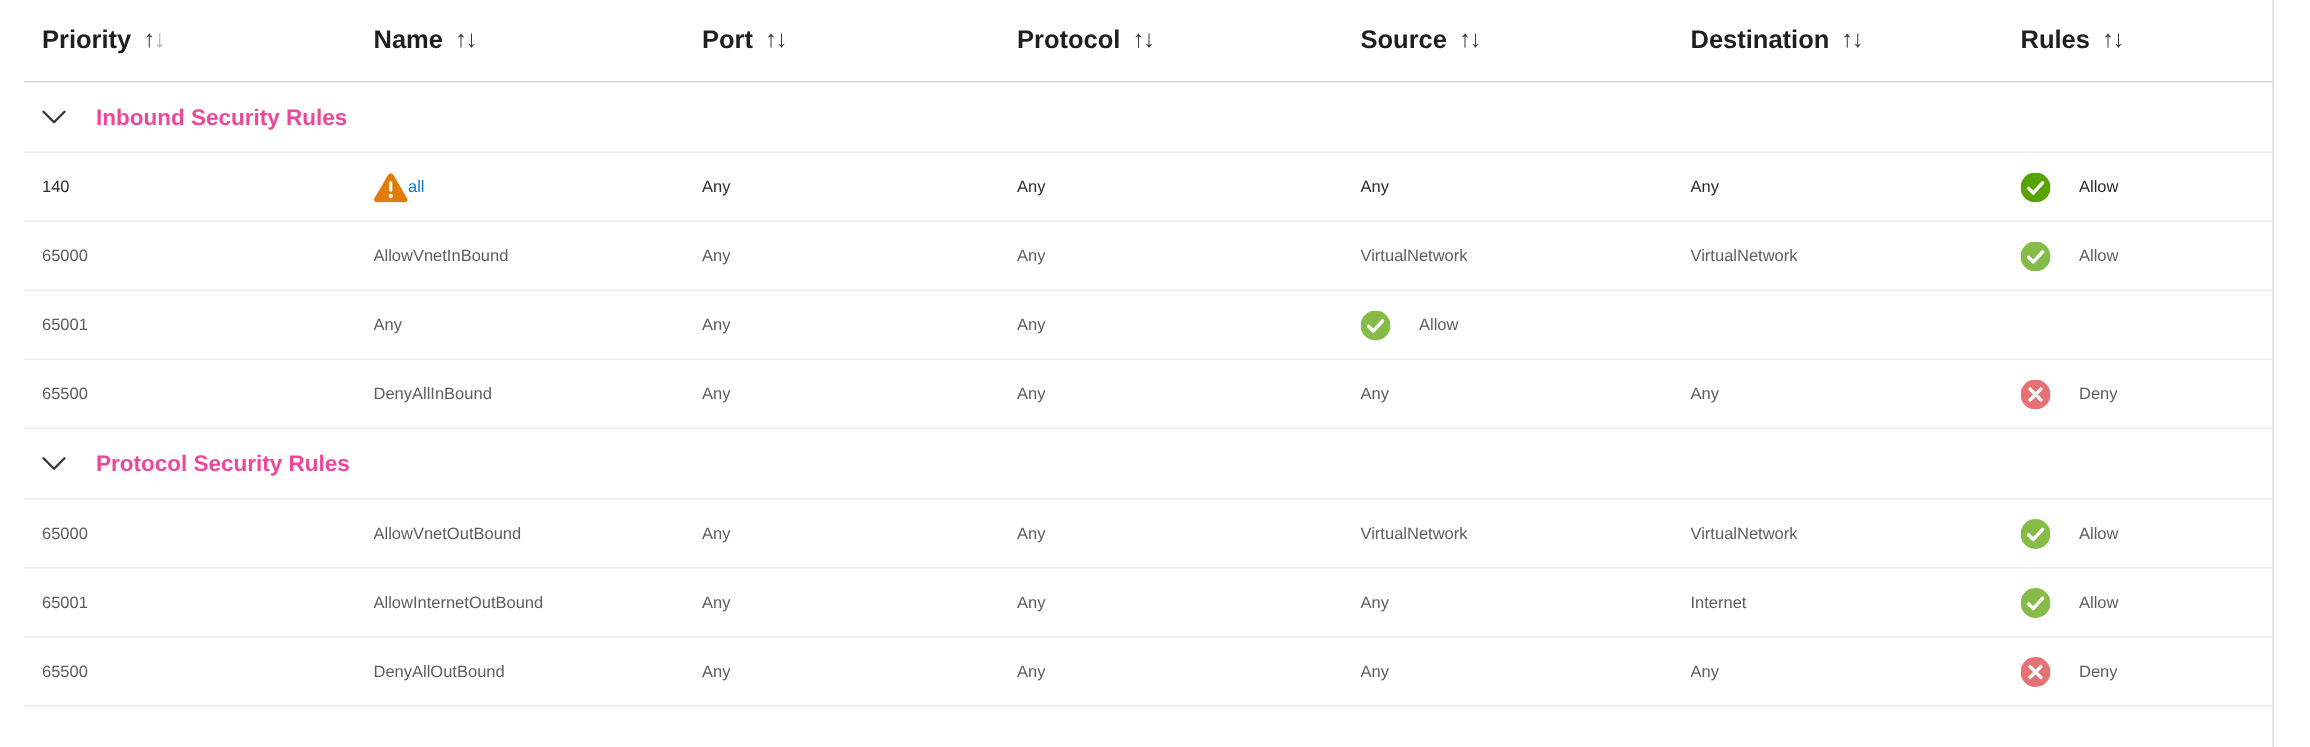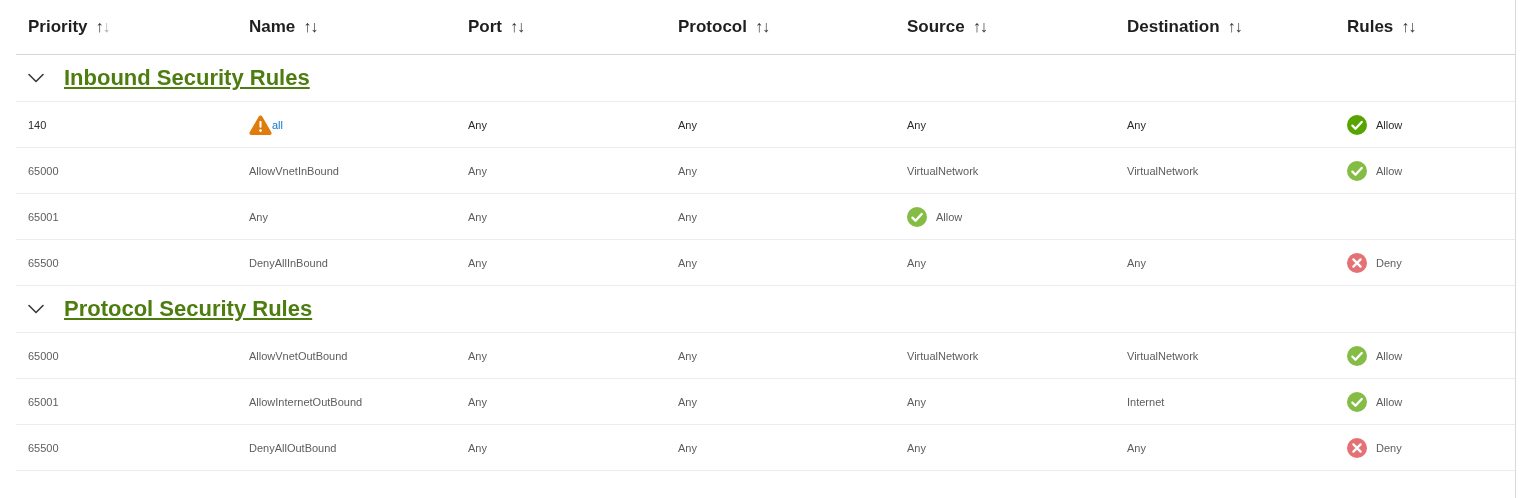--- a/index.html
+++ b/index.html
@@ -13,29 +13,29 @@
   .table{position:relative;width:1516px;height:498px;background:#fff;border-right:1px solid #d9d9d9;}
   .grid-row{display:grid;grid-template-columns:221px 219px 210px 229px 220px 220px 1fr;
             align-items:center;margin-left:16px;padding-left:12px;border-bottom:1px solid var(--divider);}
   .header-row{height:55px;border-bottom:1px solid var(--header-divider);}
   .hcell{display:flex;align-items:center;gap:8px;font-size:17px;font-weight:700;color:var(--header-text);cursor:pointer;}
   .sort{font-size:16px;font-weight:400;color:#3a3938;letter-spacing:-1px;white-space:nowrap;}
   .sort .dn{color:#3a3938;}
   .hcell.sorted .sort .dn{color:var(--arrow-dim);}
   .section-row{display:flex;align-items:center;height:47px;margin-left:16px;padding-left:12px;
                border-bottom:1px solid var(--divider);gap:20px;cursor:pointer;}
-  .section-title{font-size:22px;font-weight:700;color:#4d7c0f;text-decoration:underline;}
+  .section-title{font-size:15px;font-weight:700;color:#ec4899;}
   .chev{display:inline-flex;width:16px;justify-content:center;}
   .row{height:46px;font-size:11px;color:var(--row-text);}
   .row .cell{white-space:nowrap;overflow:hidden;text-overflow:ellipsis;padding-right:14px;}
   .row.muted{color:var(--muted-text);}
   .row.muted .badge-icon{opacity:.72;}
   .name-cell{display:flex;align-items:center;}
   .link{color:var(--link);cursor:pointer;}
-  .action-cell{display:flex;align-items:center;gap:9px;}
+  .action-cell{display:flex;align-items:center;gap:19px;}
   .badge-icon{display:inline-flex;flex:none;}
   .warn-icon{display:inline-flex;flex:none;}
   .bottom-space{height:26px;}
 </style>
 </head>
 <body>
 
 <div class="table">
 
   <div class="grid-row header-row">

